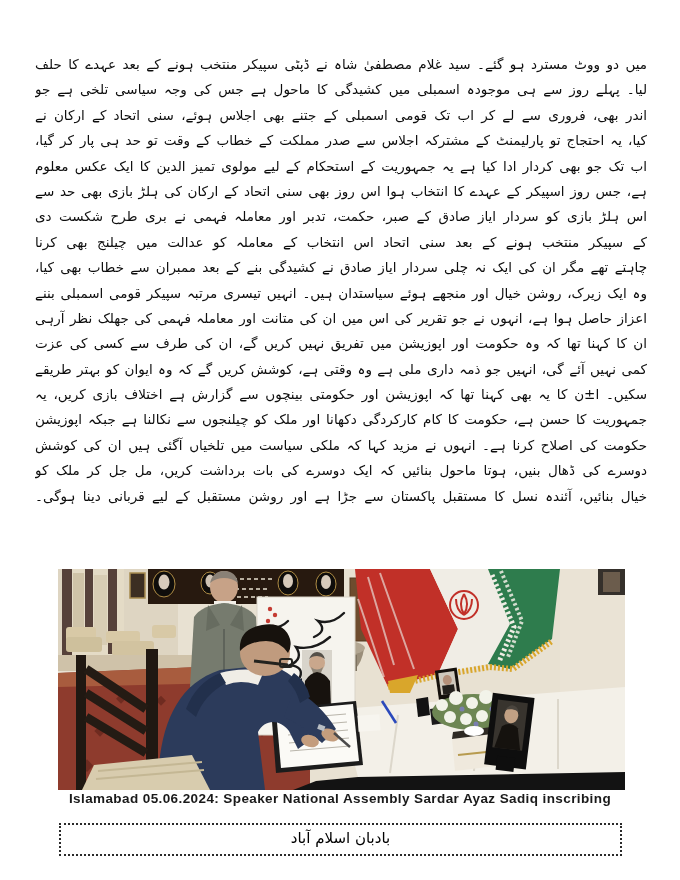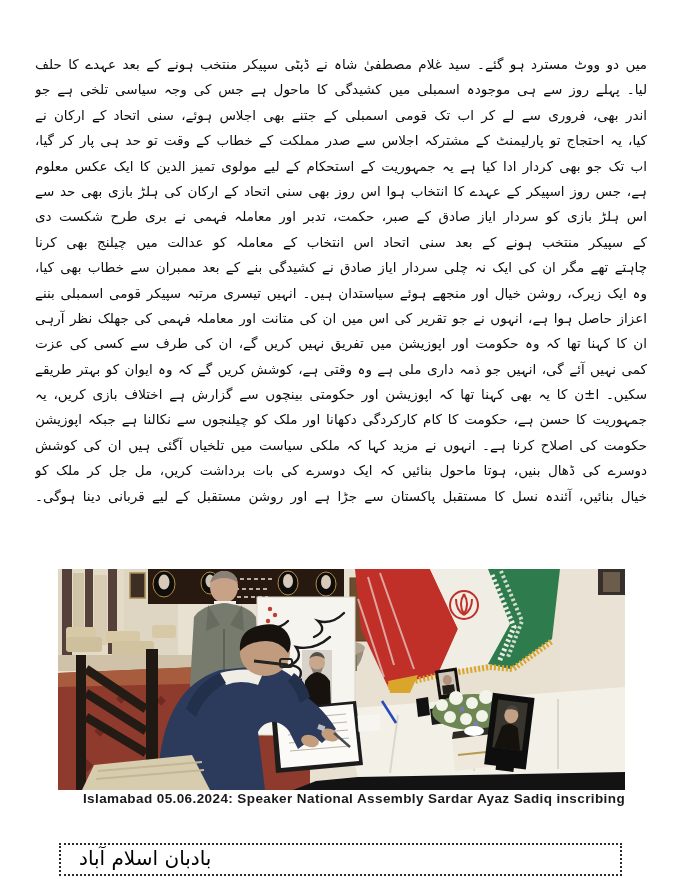--- a/index.html
+++ b/index.html
@@ -22,33 +22,33 @@
 
   
   .photo{
     position:absolute;left:58px;top:569px;width:567px;height:221px;
     overflow:hidden;background:#e8e1d2;
   }
   .photo svg{display:block;}
 
   
   .caption{
-    position:absolute;left:54px;top:792px;width:600px;
+    position:absolute;left:40px;top:792px;width:600px;
     text-align:center;font-family:"Liberation Sans",sans-serif;
     font-weight:bold;font-size:13.5px;line-height:13.5px;
     color:#1a1a1a;letter-spacing:0.4px;
   }
   .caption div{white-space:nowrap;}
 
   
   .footer-box{
     position:absolute;left:59px;top:823px;width:563px;height:33px;
     border:2px dotted #2a2a2a;box-sizing:border-box;
-    direction:rtl;text-align:left;padding:0 18px;
-    font-size:20px;line-height:27px;color:#000;margin-top:20px;
+    direction:rtl;text-align:center;padding:0 18px;
+    font-size:15px;line-height:27px;color:#000;
   }
 </style>
 </head>
 <body>
 
 <div class="page">
 
   <div class="article">
     <div class="urdu-line">میں دو ووٹ مسترد ہو گئے۔ سید غلام مصطفیٰ شاہ نے ڈپٹی سپیکر منتخب ہونے کے بعد عہدے کا حلف بھی اٹھا</div>
     <div class="urdu-line">لیا۔ پہلے روز سے ہی موجودہ اسمبلی میں کشیدگی کا ماحول ہے جس کی وجہ سیاسی تلخی ہے جو پارلیمنٹ کے باہر بھی ہے اور</div>

